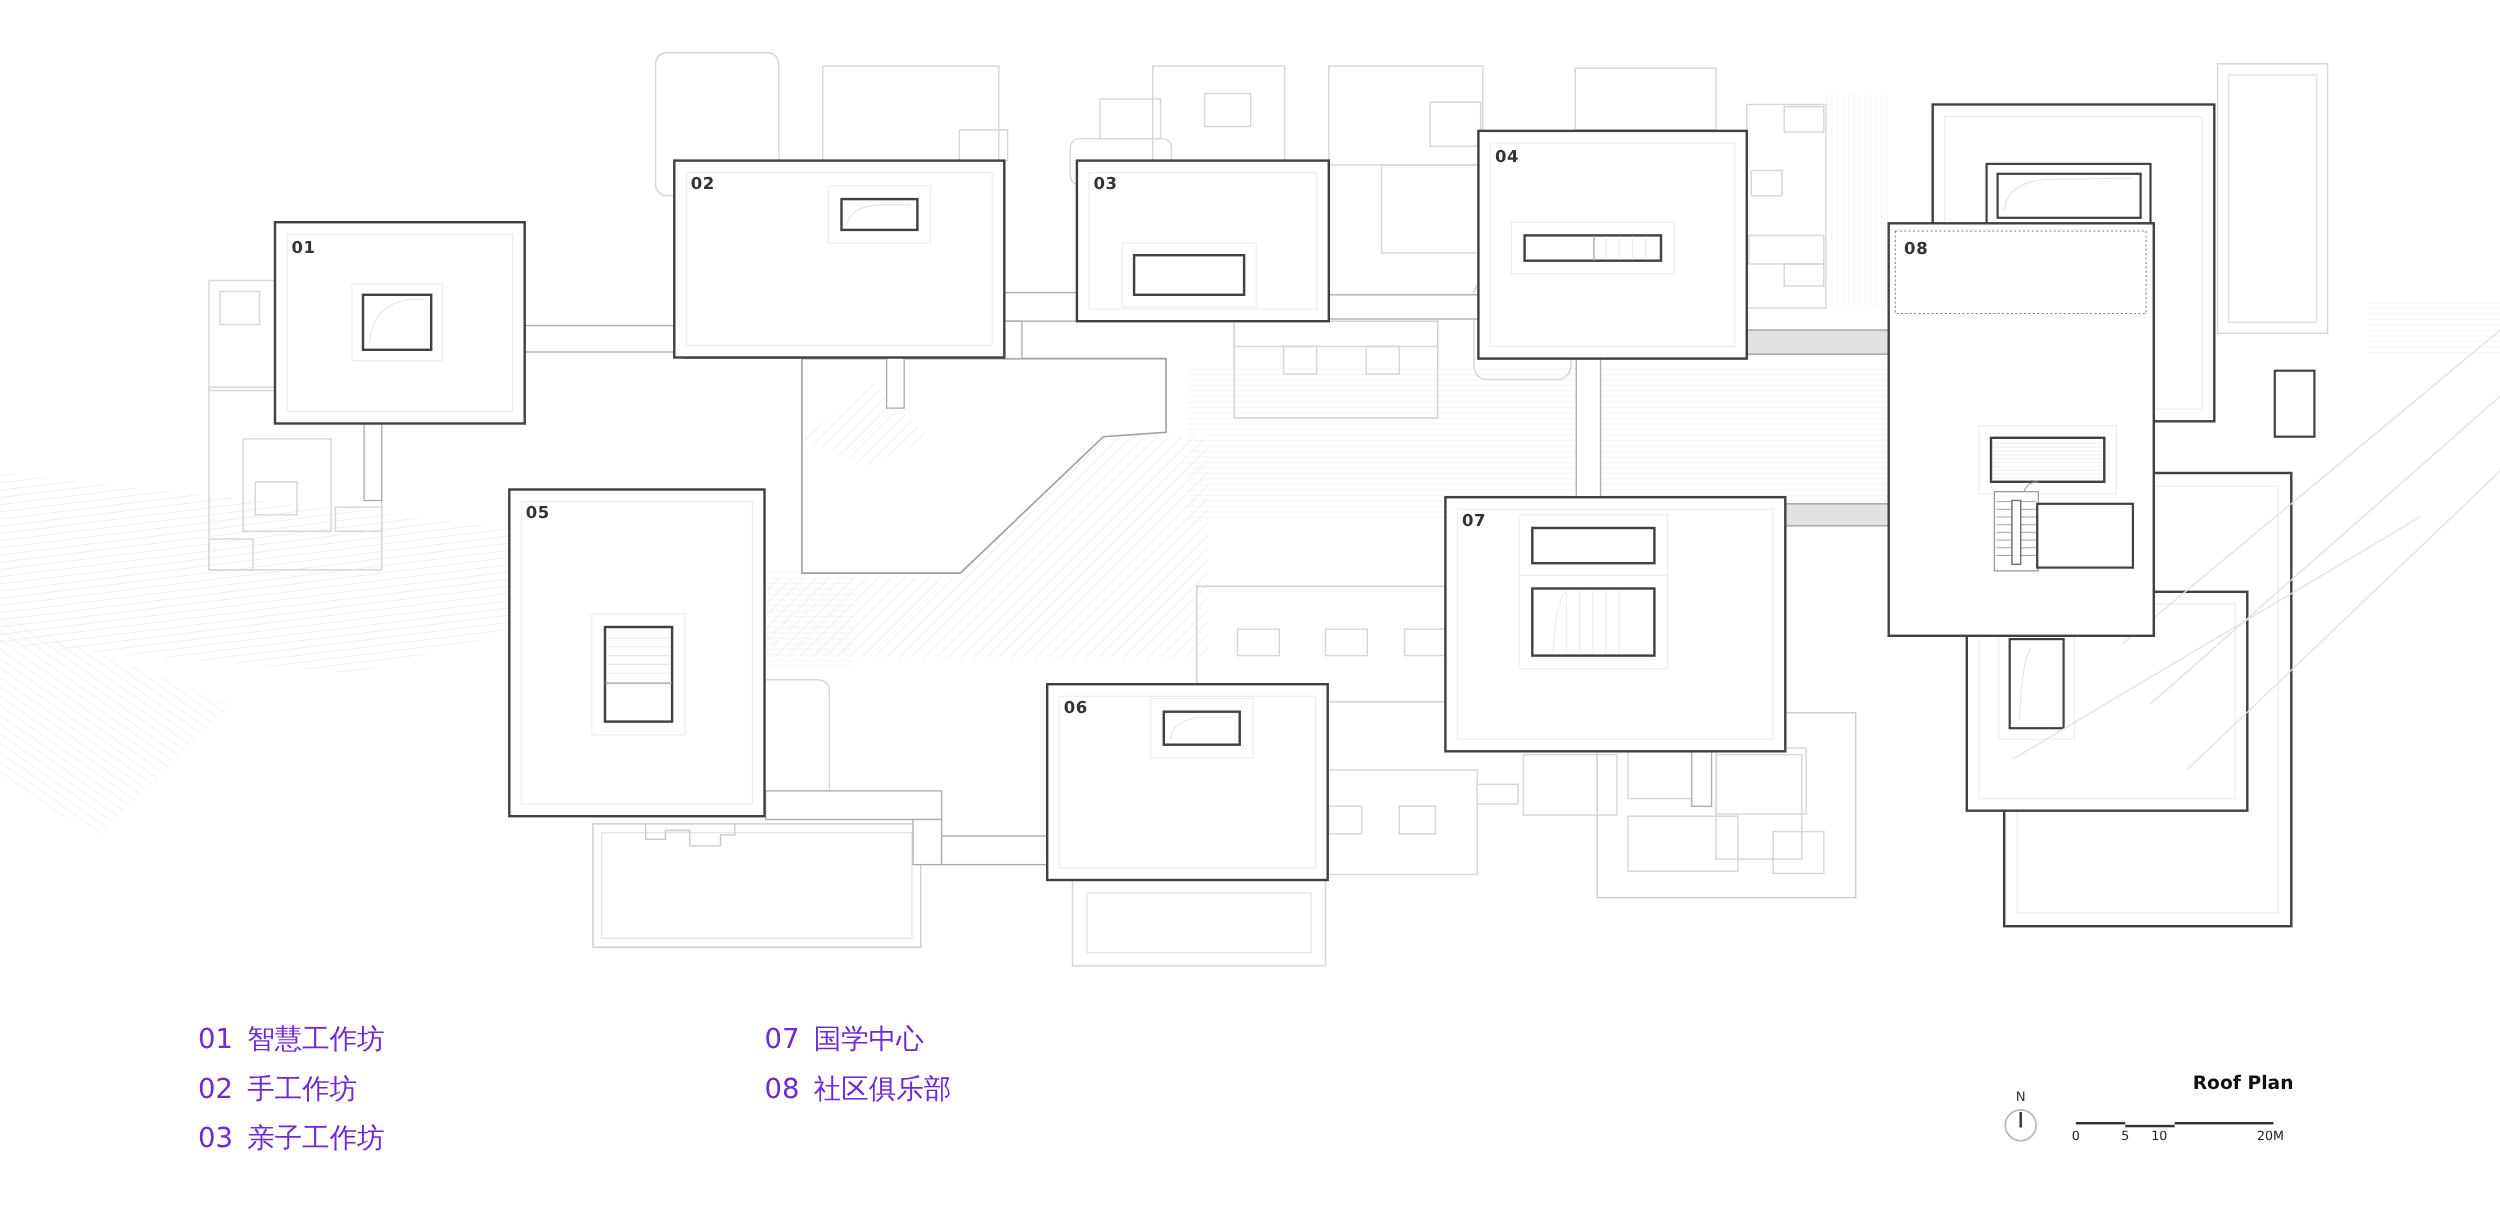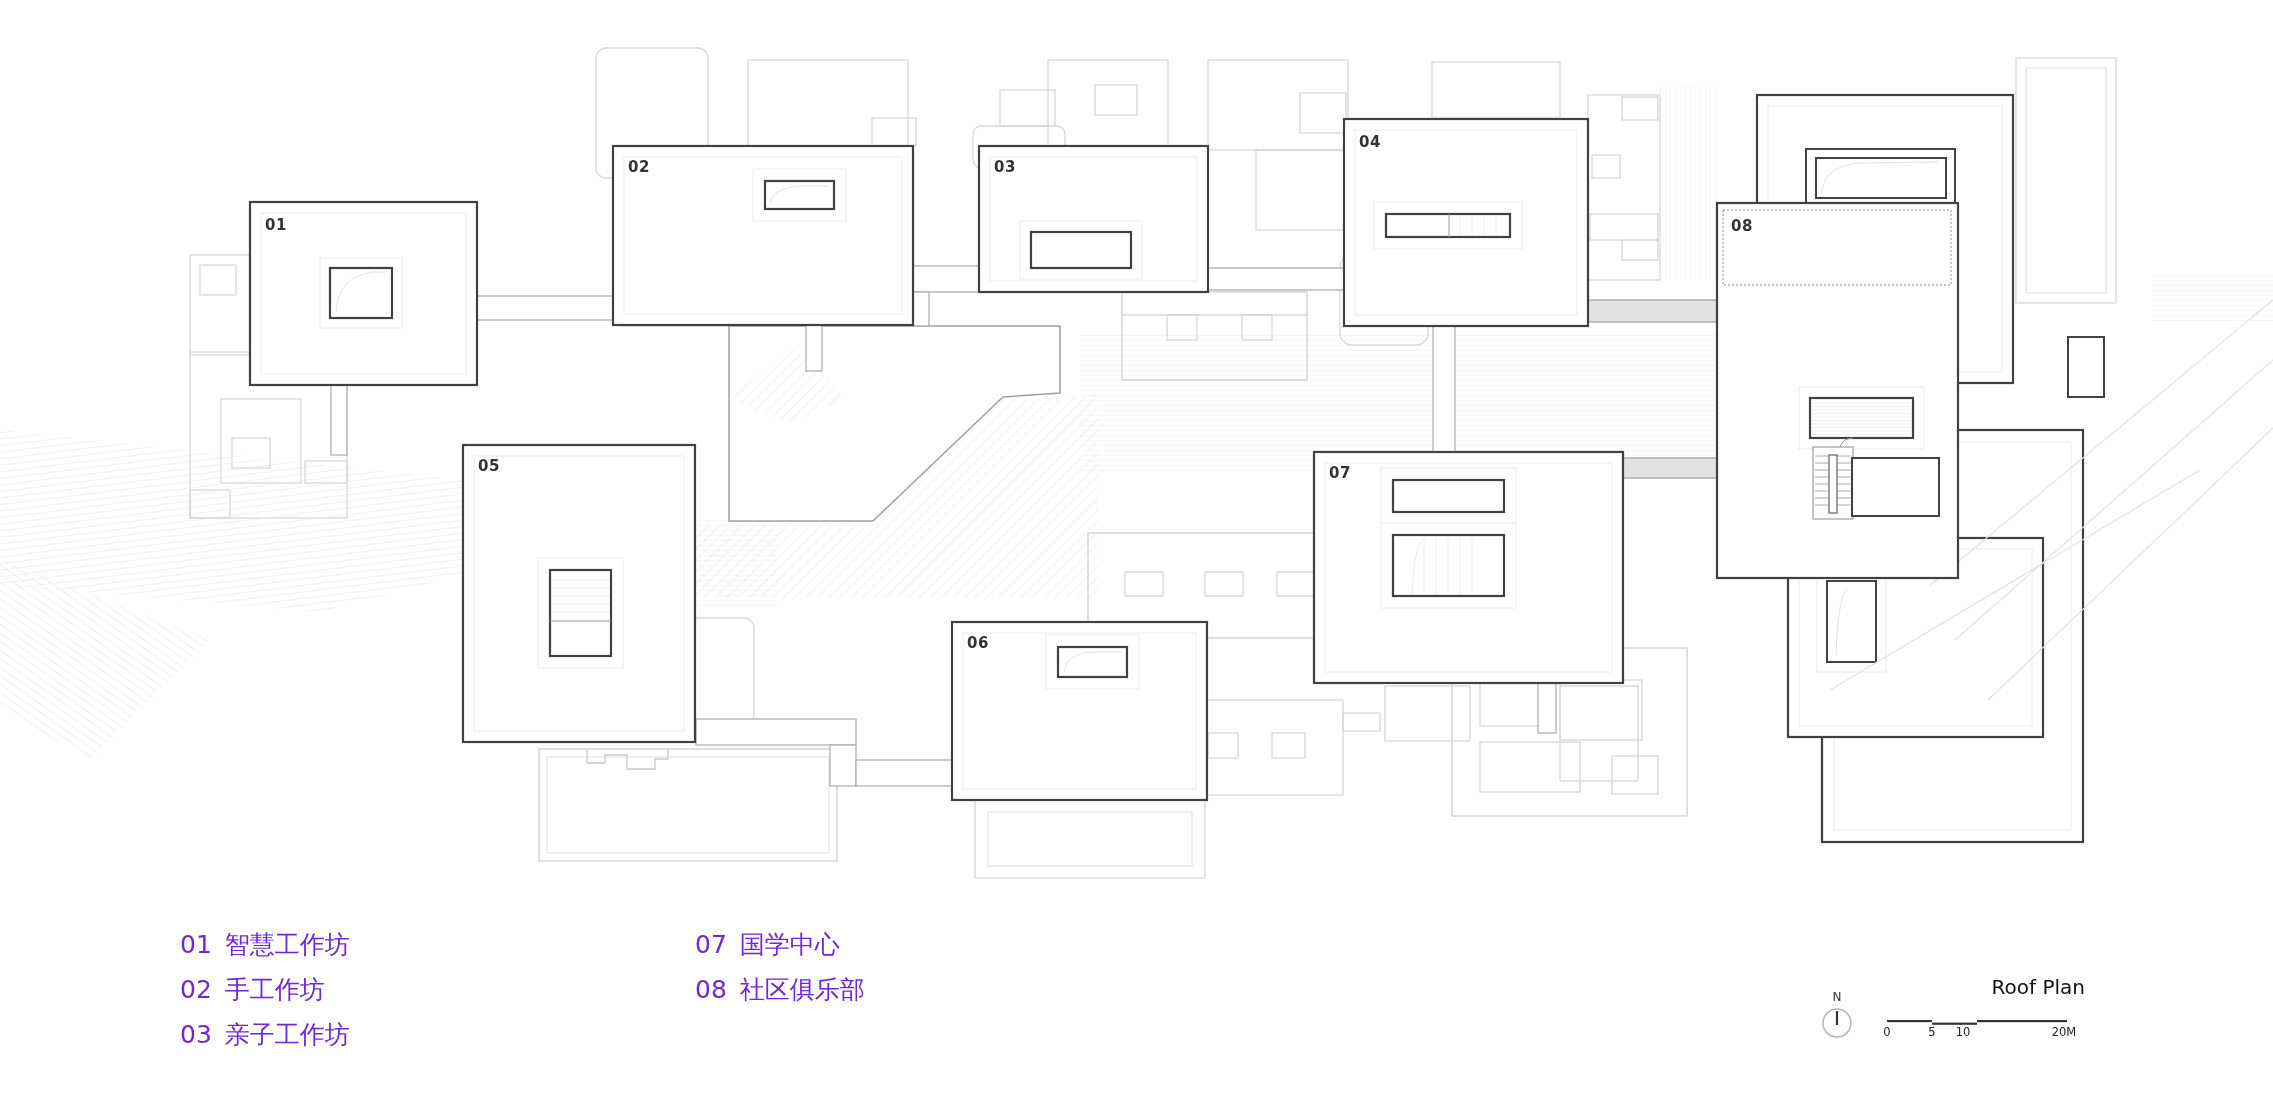--- a/index.html
+++ b/index.html
@@ -14,21 +14,21 @@
   .legend-col{position:absolute;top:0;}
   .legend-col.c1{left:180px;}
   .legend-col.c2{left:423px;}
   .legend-col.c3{left:695px;}
   .legend-item{height:45px;line-height:45px;font-size:25px;white-space:nowrap;}
   .legend-item .lname{margin-left:13px;}
   
   .north{position:absolute;left:1820px;top:990px;width:34px;text-align:center;}
   .north-n{display:block;font-size:12px;color:#333;line-height:14px;}
   .title{position:absolute;top:975px;left:1887px;width:198px;text-align:right;
-         font-size:20px;font-weight:normal;color:#111;}
+         font-size:17px;font-weight:bold;color:#111;}
   .scalebar{position:absolute;left:1887px;top:1012px;width:180px;height:30px;}
   .scalebar .lab{position:absolute;top:13px;transform:translateX(-50%);
                  font-size:11.5px;color:#222;white-space:nowrap;}
 </style>
 </head>
 <body>
 
 <div class="canvas">
 
 <svg width="2273" height="1100" viewBox="0 0 2273 1100">

